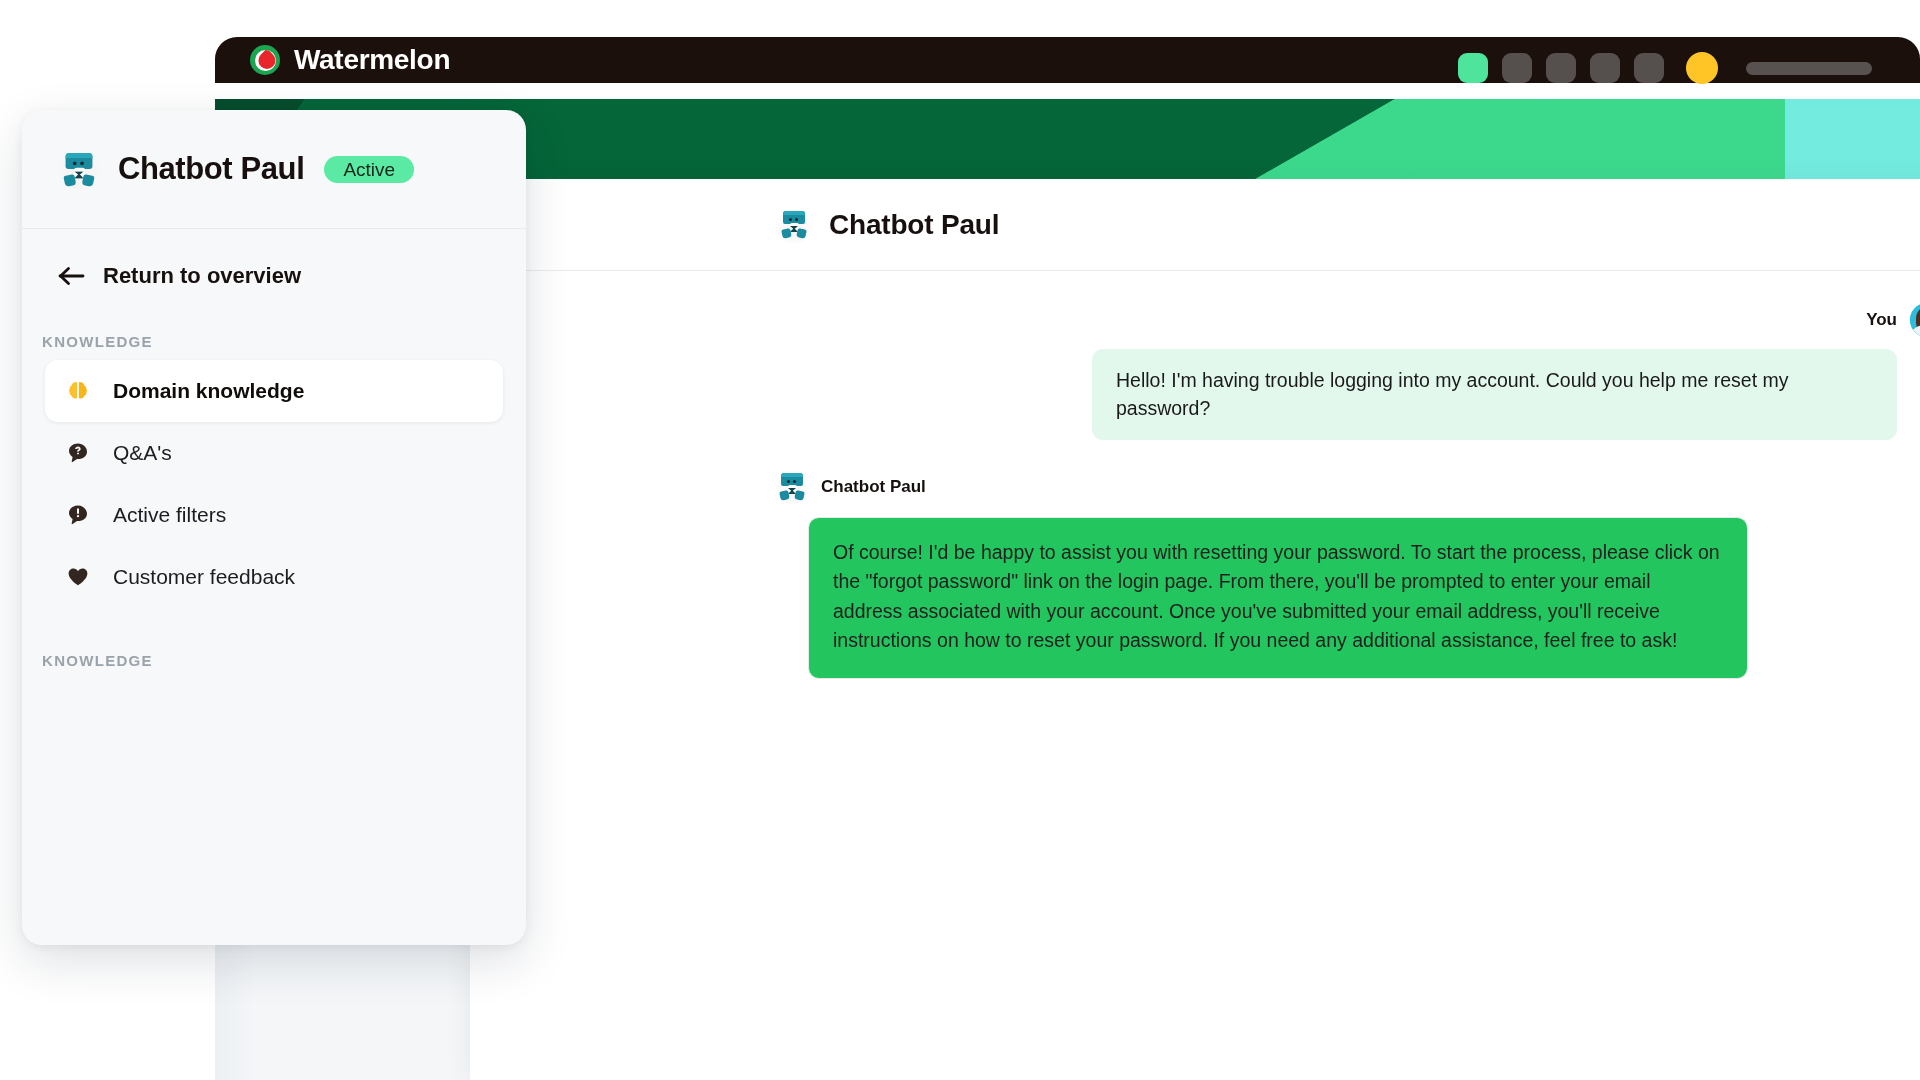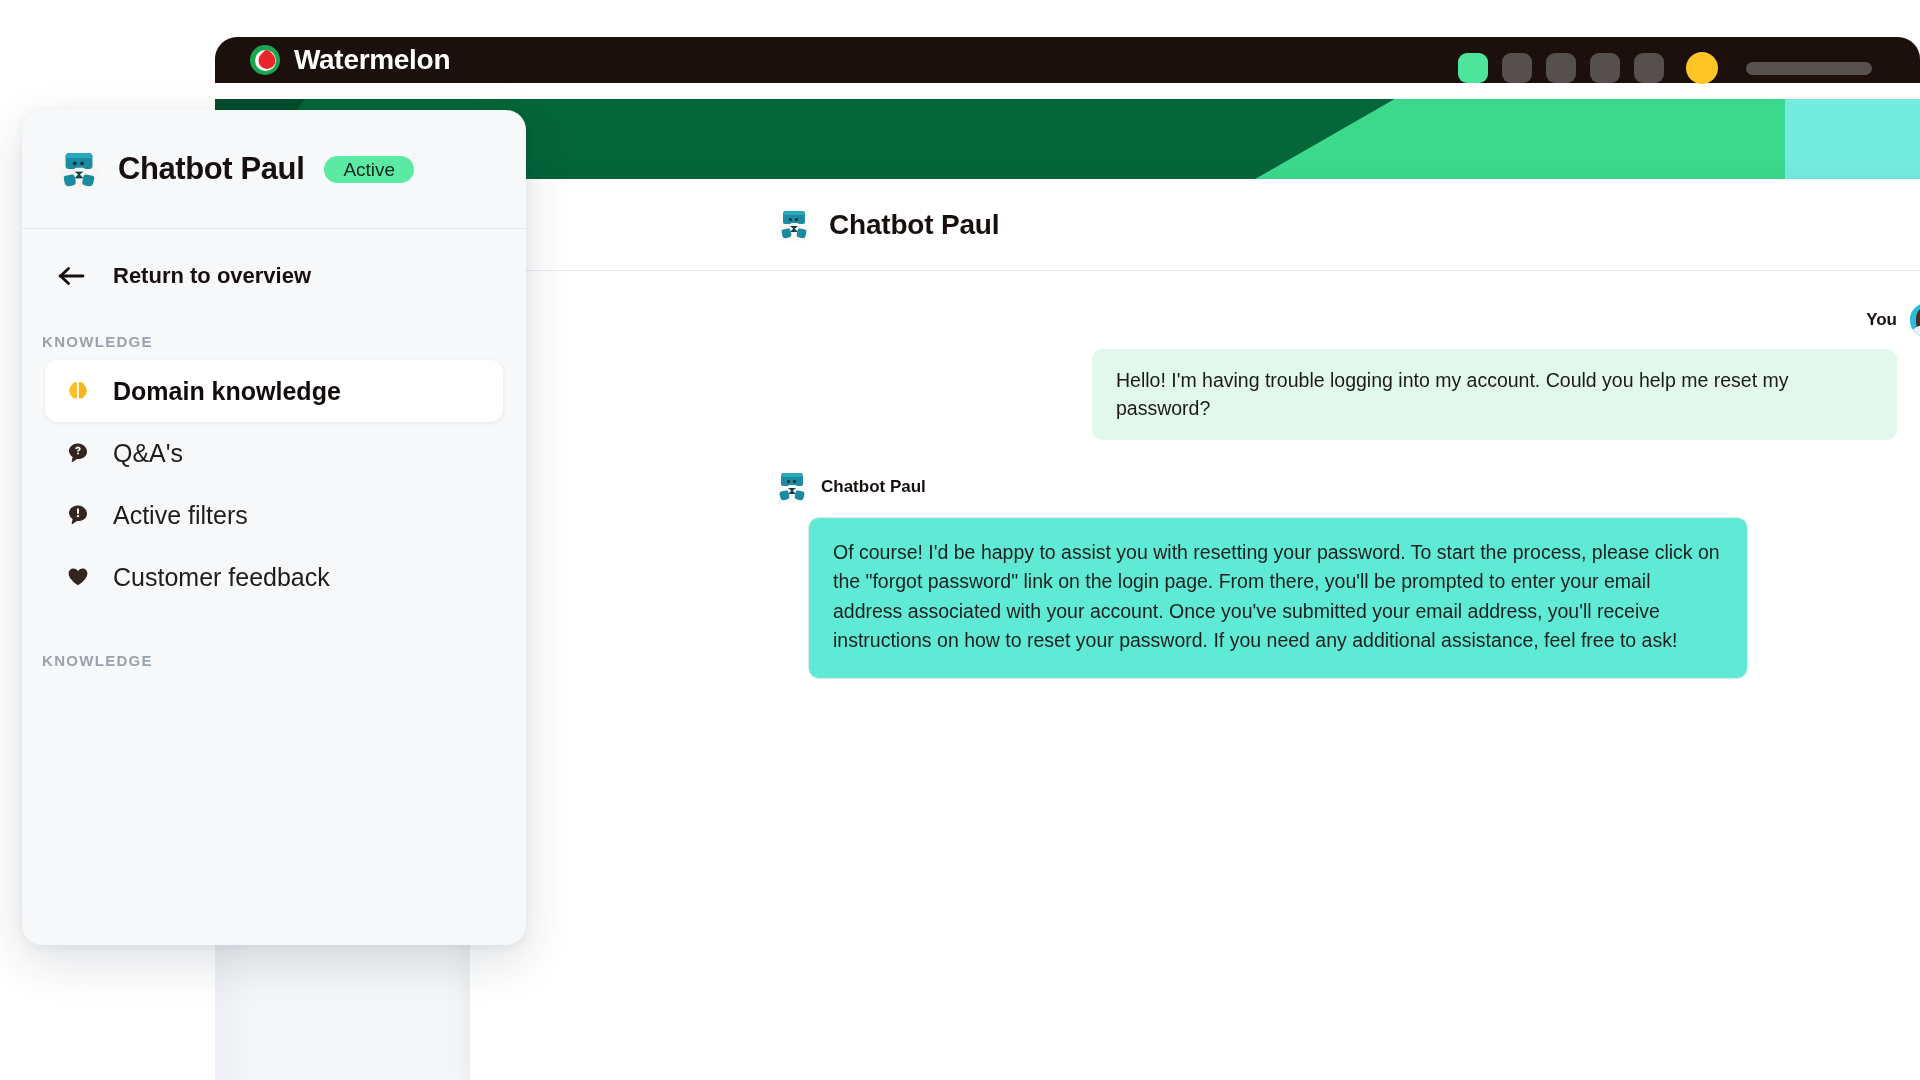--- a/index.html
+++ b/index.html
@@ -175,21 +175,21 @@
   .bot-avatar {
     width: 34px; height: 34px; border-radius: 50%;
     flex: none;
     display: flex; align-items: center; justify-content: center;
     overflow: hidden;
     background: radial-gradient(circle at 50% 60%, #f7f2f2 0%, #ffffff 72%);
   }
   .msg-bot-name { font-size: 17px; font-weight: 700; color: #17100e; }
   .bubble-bot {
     margin-top: 13px; margin-left: 33px;
-    background: #5eead4;
+    background: #22c55e;
     border: 1px solid #e6e9ec;
     border-radius: 11px;
     padding: 20px 24px 22px 24px;
     max-width: 940px;
     font-size: 19.5px;
     line-height: 1.52;
     color: #1f1f1f;
   }
 
   
@@ -274,21 +274,21 @@
     background: #5beaa3;
     color: #13261d;
     border-radius: 999px;
     padding: 4px 19px;
     font-size: 19px;
     font-weight: 400;
     line-height: 1;
   }
 
   .sb-return {
-    display: flex; align-items: center; gap: 28px;
+    display: flex; align-items: center; gap: 18px;
     margin: 34px 0 0 36px;
     cursor: pointer;
   }
   .arrow-left { width: 27px; height: 22px; flex: none; }
   .sb-return-label { font-size: 22px; font-weight: 700; color: #17100e; }
 
   .sb-section {
     margin: 44px 0 10px 20px;
     font-size: 15px; font-weight: 700; letter-spacing: 1.3px;
     color: #9aa3ab;
@@ -302,21 +302,21 @@
     cursor: pointer;
   }
   .sb-item.active {
     background: #ffffff;
     box-shadow: 0 1px 4px rgba(20,35,55,0.07);
   }
   .sb-item .sb-ico {
     width: 26px; height: 26px; flex: none;
     display: flex; align-items: center; justify-content: center;
   }
-  .sb-item-label { font-size: 25px; color: #1d1d1d; }
+  .sb-item-label { font-size: 21px; color: #1d1d1d; }
   .sb-item.active .sb-item-label { font-weight: 700; color: #110b0a; }
 
   svg { display: block; }
 </style>
 </head>
 <body>
 
 <div id="stage">
 
   <div class="page-backdrop"></div>

